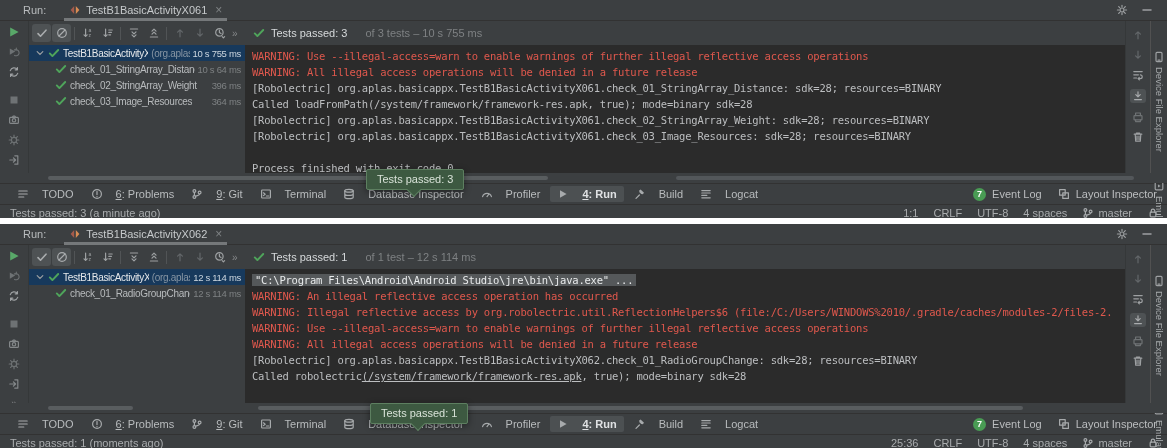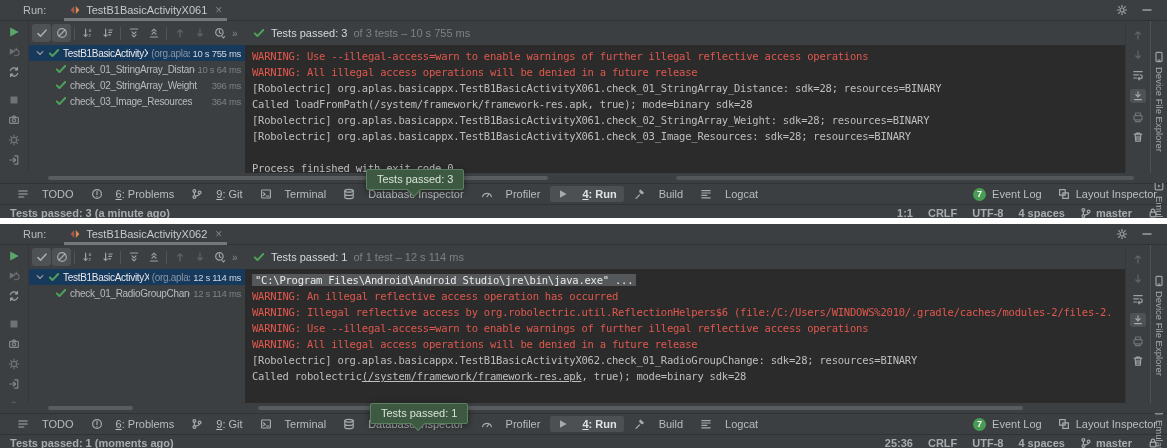--- a/index.html
+++ b/index.html
@@ -34,21 +34,21 @@
   .trow .time{margin-left:auto;color:#7e8183;font-size:9.5px;flex:none;}
   .trow.root{background:#17395c;}
   .trow.root .nm{color:#e6e8ea;}
   .trow.root .pkg{color:#8795a3;overflow:hidden;min-width:0;flex:0 1 auto;}
   .trow.root .time{color:#ccd6df;}
   .trow.child{padding-left:26px;}
   
   .console-col{flex:1;min-width:0;display:flex;flex-direction:column;}
   .summary{height:24px;flex:none;display:flex;align-items:center;gap:6px;padding-left:8px;font-size:11px;}
   .summary .strong{color:#d6d9db;}
-  .summary .rest{color:#7e8183;}
+  .summary .rest{color:#7e8183;margin-left:12px;}
   .console{flex:1;background:#2b2b2b;overflow:hidden;padding:3px 0 0 7px;font-family:"DejaVu Sans Mono",monospace;font-size:10.5px;letter-spacing:-0.22px;line-height:16px;}
   .cl{white-space:pre;height:16px;overflow:hidden;}
   .c-error{color:#e0584d;}
   .c-normal{color:#bcbec0;}
   .sel-chip{background:#55585a;color:#e9ebec;padding:0 3px;}
   .useg{text-decoration:underline;}
   
   .rail-inner{width:24px;flex:none;display:flex;flex-direction:column;align-items:center;gap:8px;padding-top:8px;background:#3c3f41;border-left:1px solid #353839;}
   .active-box{background:#4e5254;border-radius:3px;padding:1px 2px;display:flex;}
   .rail-outer{width:16px;flex:none;border-left:1px solid #515151;display:flex;flex-direction:column;align-items:center;gap:28px;padding-top:30px;}
@@ -61,21 +61,21 @@
   .p1 .thumb.b{left:676px;width:458px;background:#53575a;}
   .p2 .thumb.a{left:48px;width:85px;}
   .p2 .thumb.b{left:258px;width:765px;}
   .btnrow{height:20px;display:flex;align-items:center;padding:0 10px;gap:3px;font-size:11px;border-top:1px solid #323232;}
   .twbtn{display:flex;align-items:flex-start;gap:13px;padding:2px 7px;border-radius:2px;color:#b9bcbe;white-space:nowrap;}
   .twbtn.active{background:#4c5052;color:#dfe1e3;font-weight:bold;}
   .twbtn u{text-decoration:underline;}
   .btn-right{margin-left:auto;display:flex;align-items:center;gap:16px;}
   .elog{display:flex;align-items:center;gap:6px;}
   .badge{width:13px;height:13px;border-radius:50%;background:#499c54;color:#fff;font-size:9px;display:flex;align-items:center;justify-content:center;font-weight:bold;}
-  .statusrow{height:16px;display:flex;align-items:center;font-size:11px;color:#a9acae;padding:0 10px;position:relative;border-top:1px solid #323232;font-weight:bold;}
+  .statusrow{height:16px;display:flex;align-items:center;font-size:11px;color:#a9acae;padding:0 10px;position:relative;border-top:1px solid #323232;}
   .status-right{position:absolute;right:8px;top:0;bottom:0;display:flex;gap:15px;align-items:center;color:#a9acae;}
   .sritem{display:flex;align-items:center;gap:4px;}
   
   .tooltip{position:absolute;left:366px;bottom:28px;z-index:5;background:#3d5941;border:1px solid #5d7f60;color:#d8e2d8;font-size:11px;padding:3px 10px 4px;border-radius:2px;box-shadow:0 2px 7px rgba(0,0,0,.45);white-space:nowrap;}
   .tooltip::after{content:"";position:absolute;left:42px;bottom:-5.5px;width:9px;height:9px;background:#3d5941;border-right:1px solid #5d7f60;border-bottom:1px solid #5d7f60;transform:rotate(45deg);}
   .p2 .tooltip{bottom:24px;left:370px;}
   .icon{display:inline-flex;line-height:0;}
 </style>
 </head>
 <body>

